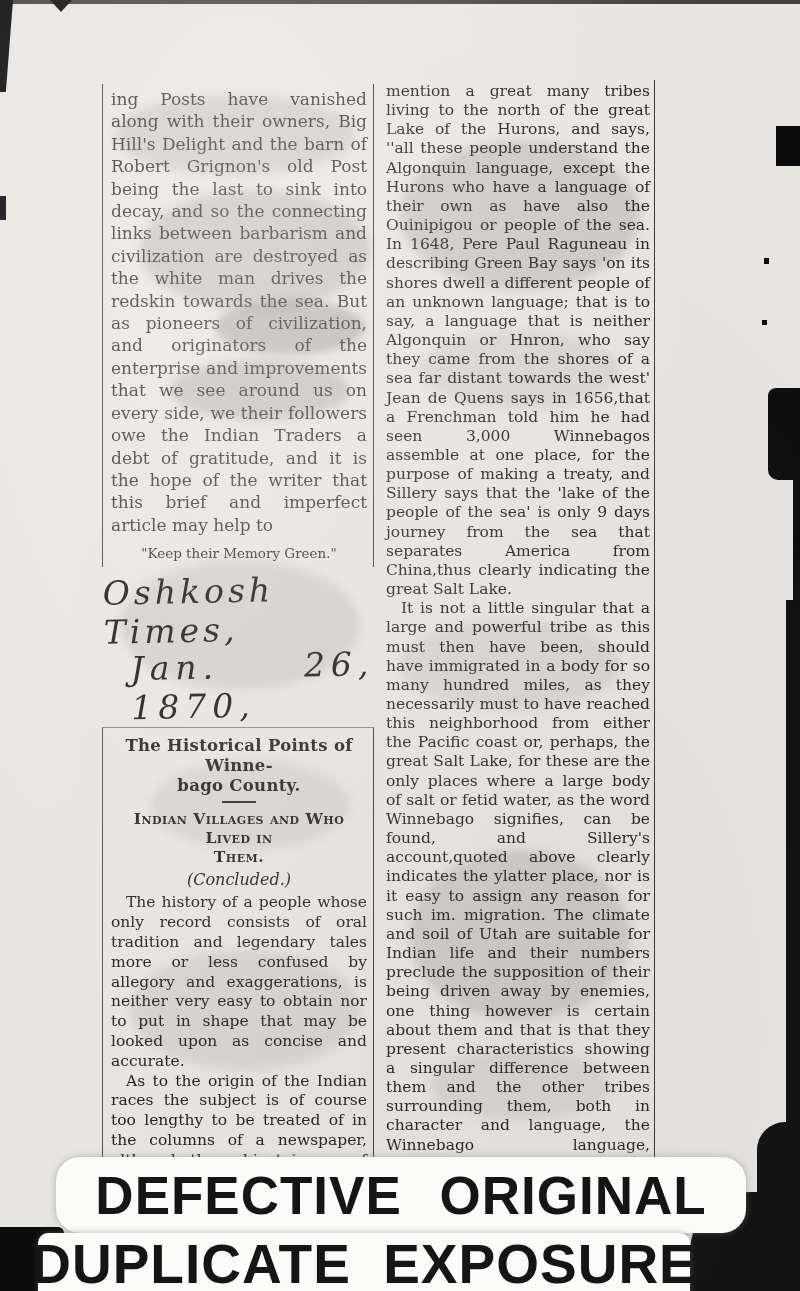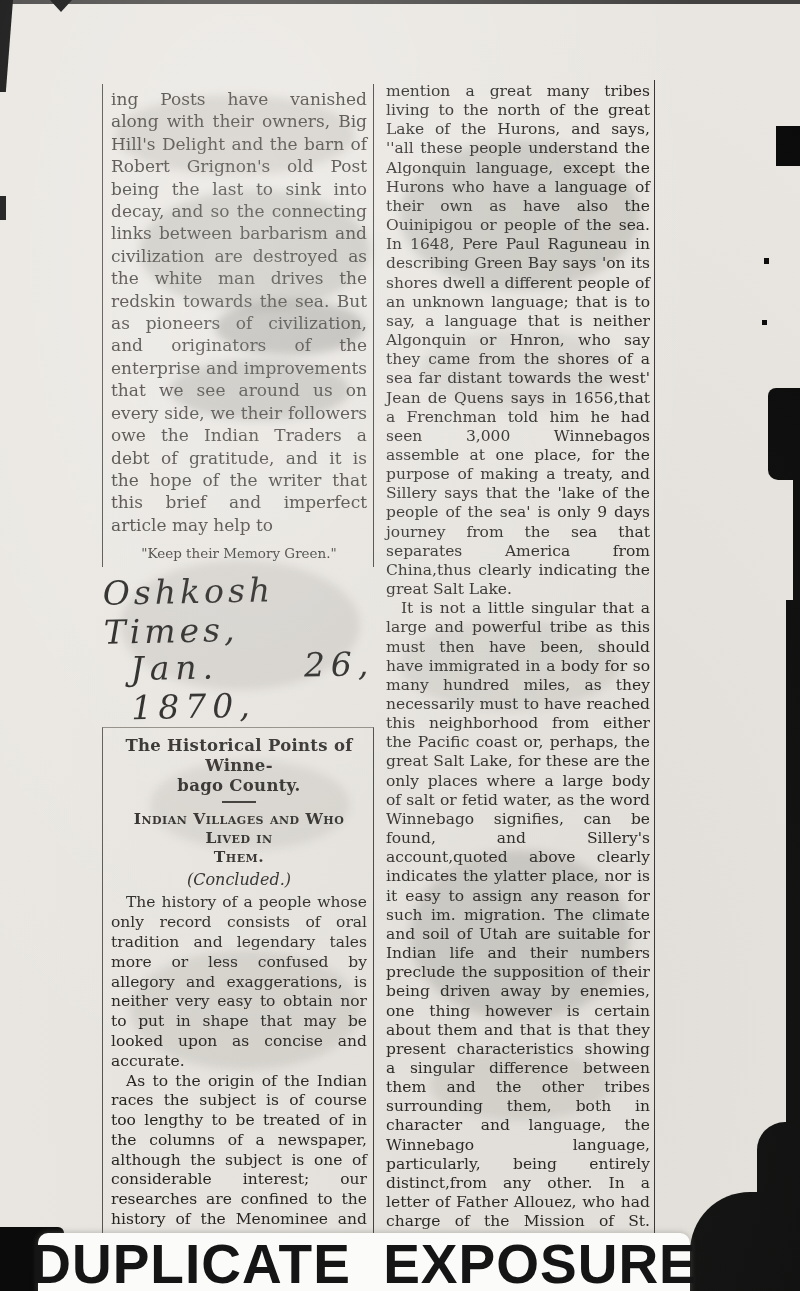--- a/index.html
+++ b/index.html
@@ -134,18 +134,21 @@
       <p class="para">As to the origin of the Indian races the subject is of course too lengthy to be treated of in the columns of a newspaper, although the subject is one of considerable interest; our researches are confined to the history of the Menominee and Winnebago tribes.</p>
       <p class="para">Tho early Jesuit Missionaries make frequent mention of these two tribes as dwelling on and about the shores of Green Bay and along Fox River from its source to its mouth; speaking of them under various names, such as Maroumine, Oumalouminek, Fols Avoines, &amp;c., Ouinipigou, Puants, Machcouteng or Fire Nation, &amp;c., Paul le Jeune, writing in 1640, mentions the Ouinipigou or 'people of the sea' and says that they are so called "because they come from the shores of a sea, of which we have no knowledge."  He then goes on to</p>
     </div>
   </section>
 
   <section class="col col-right">
     <p class="para noindent">mention a great many tribes living to the north of the great Lake of the Hurons, and says, ''all these people understand the Algonquin language, except the Hurons who have a language of their own as have also the Ouinipigou or people of the sea. In 1648, Pere Paul Raguneau in describing Green Bay says 'on its shores dwell a different people of an unknown language; that is to say, a language that is neither Algonquin or Hnron, who say they came from the shores of a sea far distant towards the west' Jean de Quens says in 1656,that a Frenchman told him he had seen 3,000 Winnebagos assemble at one place, for the purpose of making a treaty, and Sillery says that the 'lake of the people of the sea' is only 9 days journey from the sea that separates America from China,thus clearly indicating the great Salt Lake.</p>
     <p class="para">It is not a little singular that a large and powerful tribe as this must then have been, should have immigrated in a body for so many hundred miles, as they necessarily must to have reached this neighborhood from either the Pacific coast or, perhaps, the great Salt Lake, for these are the only places where a large body of salt or fetid water, as the word Winnebago signifies, can be found, and Sillery's account,quoted above clearly indicates the ylatter place, nor is it easy to assign any reason for such im. migration.  The climate and soil of Utah are suitable for Indian life and their numbers preclude the supposition of their being driven away by enemies, one thing however is certain about them and that is that they present characteristics showing a singular difference between them and the other tribes surrounding them, both in character and language, the Winnebago language, particularly, being entirely distinct,from any other. In a letter of Father Allouez, who had charge of the Mission of St. Francis Xavier near Depere,giving an account of his mission to the Potawatamies he speaks of Lake Winnebago as the Lake of the Puants and gives it a new name the Lake of St. Francis,</p>
   </section>
 
+  <div class="stamp stamp1">
+      <span>DEFECTIVE ORIGINAL</span>
+    </div>
   <div class="stamp stamp2">
       <span>DUPLICATE EXPOSURE</span>
     </div>
 
   <div class="texture"></div>
 </div>
 
 </body></html>

